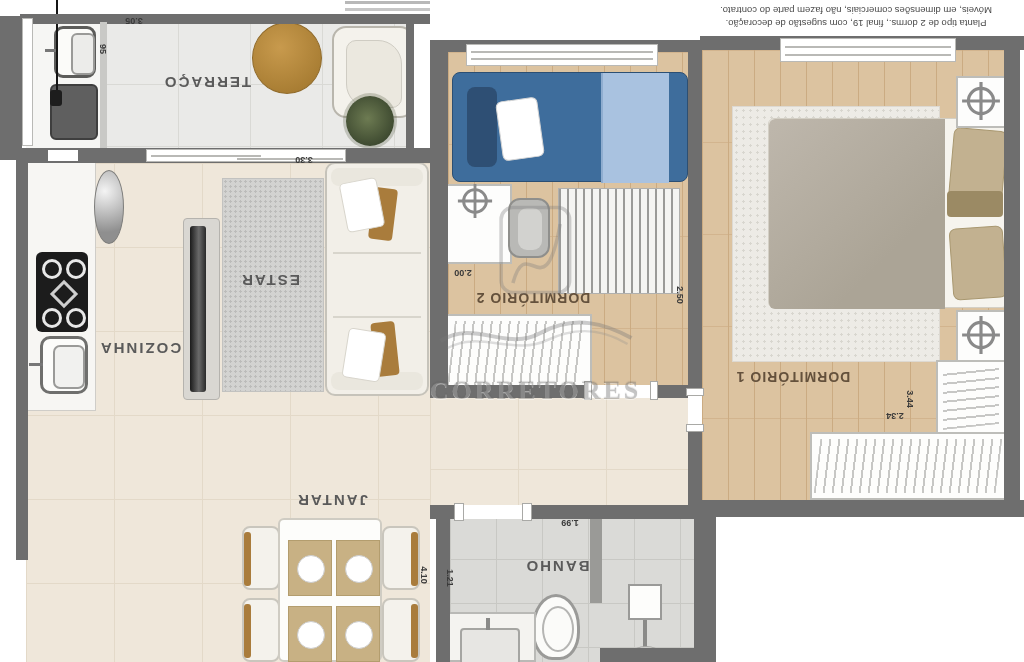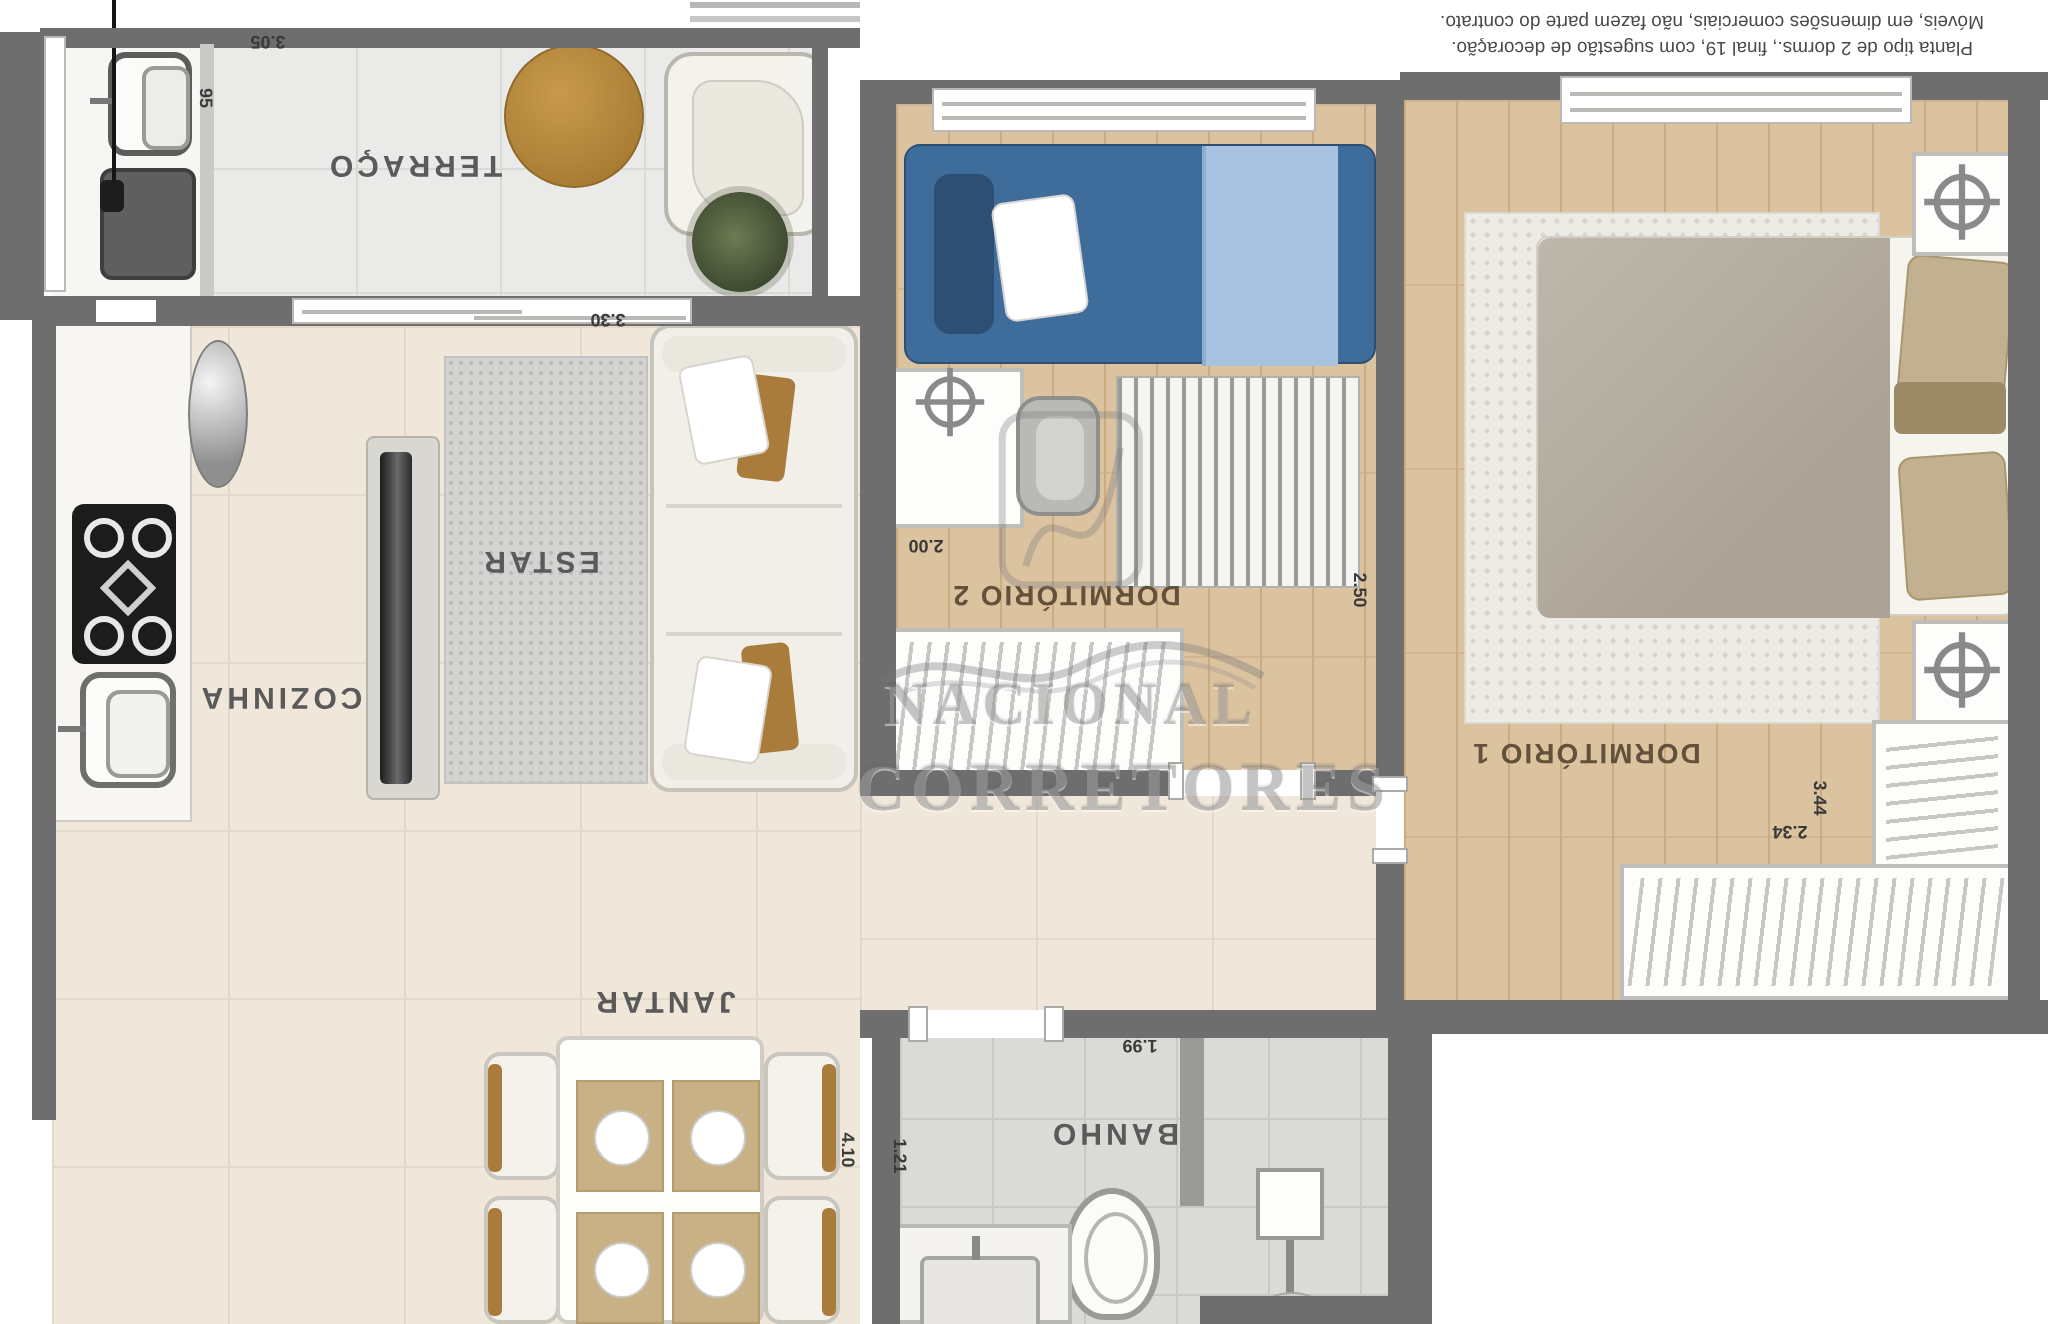--- a/index.html
+++ b/index.html
@@ -244,22 +244,21 @@
 
   <div id="watermark">
     <svg style="position:absolute;left:45px;top:0px;width:120px;height:130px;" viewBox="0 0 90 110">
       <rect x="18" y="8" width="58" height="72" rx="10" fill="none" stroke="rgba(125,125,125,.55)" stroke-width="3"></rect>
       <path d="M28 72 C 40 28, 55 96, 68 22" stroke="rgba(125,125,125,.55)" fill="none" stroke-width="3"></path>
     </svg>
     <svg style="position:absolute;left:0;top:118px;width:215px;height:40px;" viewBox="0 0 200 40">
       <path d="M5 25 C 40 3, 70 36, 105 17 S 170 8, 196 22" fill="none" stroke="rgba(120,120,120,.6)" stroke-width="4"></path>
       <path d="M12 32 C 45 14, 78 40, 112 24 S 172 16, 192 28" fill="none" stroke="rgba(140,140,140,.45)" stroke-width="2.5"></path>
     </svg>
-    <div class="wm-text" style="top:138px;font-size:30px;">NACIONAL</div>
-    <div class="wm-text" style="top:178px;font-size:34px;">CORRETORES</div>
+    <div class="wm-text" style="top:178px;font-size:26px;">CORRETORES</div>
   </div>
 
   <div id="disclaimer">
     <div>Planta tipo de 2 dorms., final 19, com sugestão de decoração.</div>
     <div>Móveis, em dimensões comerciais, não fazem parte do contrato.</div>
   </div>
 
 </div>
 
 </body></html>

